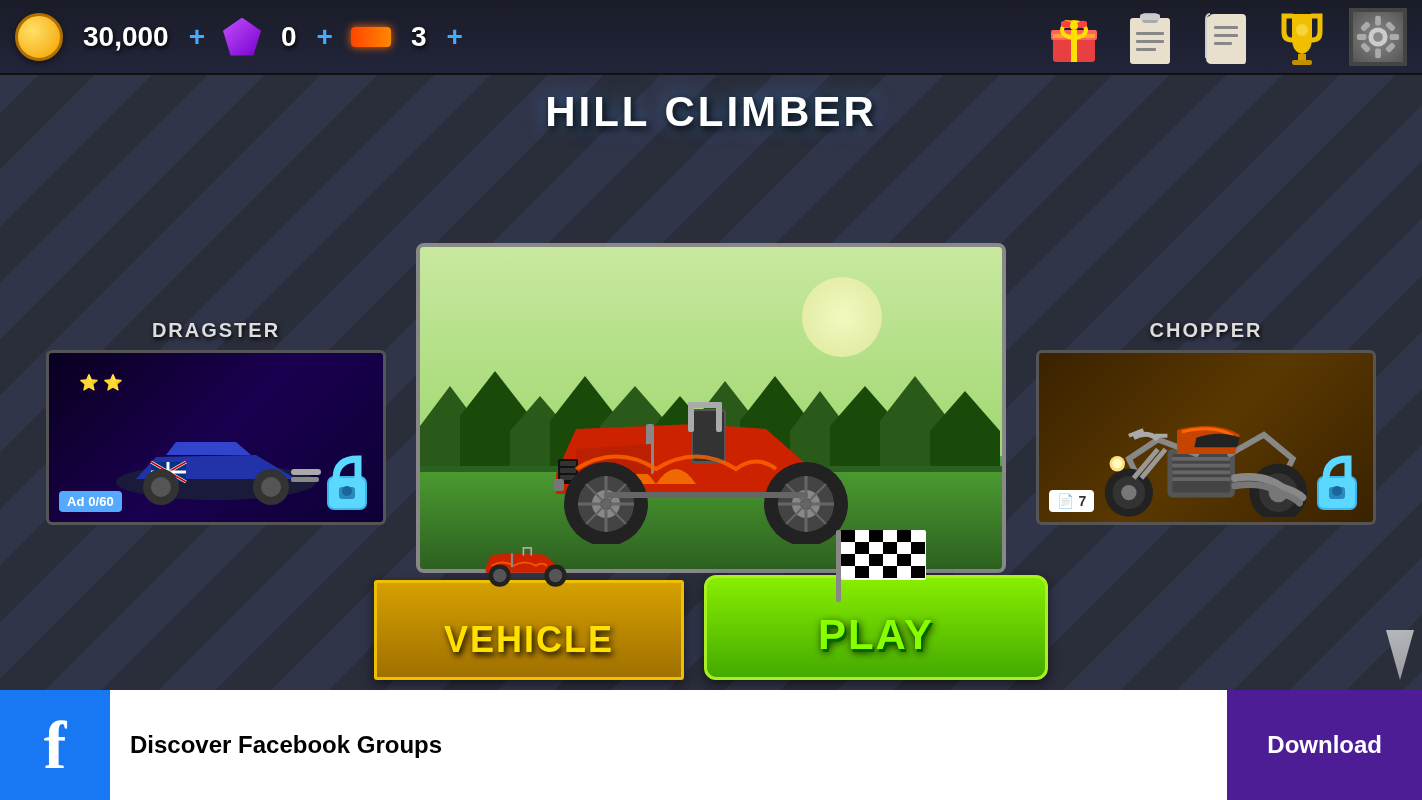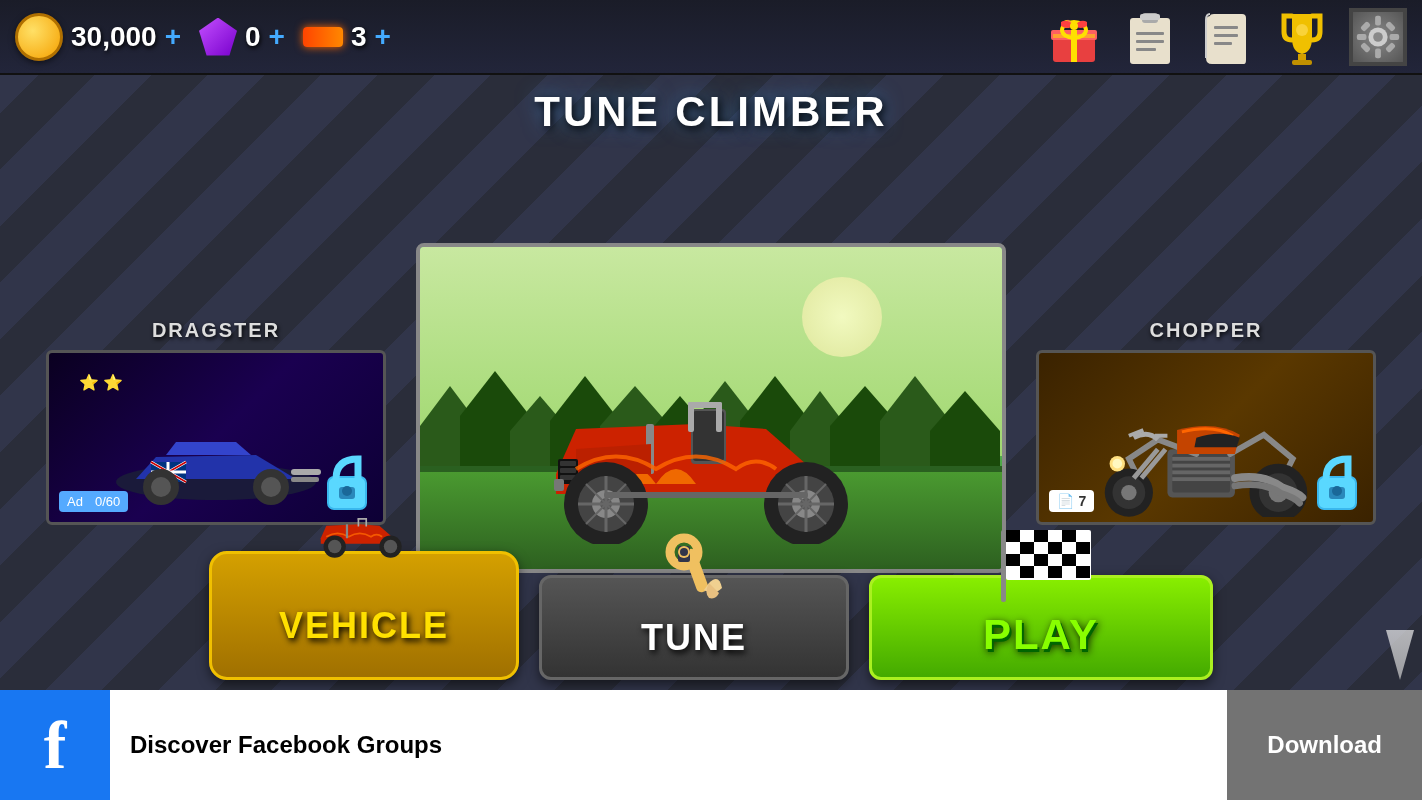--- a/index.html
+++ b/index.html
@@ -34,21 +34,21 @@
       display: flex;
       align-items: center;
       padding: 0 15px;
       border-bottom: 2px solid #111;
       z-index: 10;
     }
 
     .currency-group {
       display: flex;
       align-items: center;
-      gap: 8px;
+      gap: 20px;
     }
 
     .coin-icon {
       width: 48px; height: 48px;
       background: radial-gradient(circle at 35% 35%, #ffe066, #f5a000);
       border-radius: 50%;
       border: 3px solid #b07000;
       box-shadow: 0 2px 6px #0008;
     }
 
@@ -158,26 +158,26 @@
       bottom: 8px; right: 8px;
       width: 55px; height: 65px;
     }
 
     .ad-badge {
       position: absolute;
       bottom: 10px; left: 10px;
       background: #5af;
       color: #fff;
       font-size: 13px;
-      font-weight: 400;
+      font-weight: 700;
       padding: 3px 8px;
       border-radius: 4px;
       display: flex;
       align-items: center;
-      gap: 12px;
+      gap: 4px;
     }
 
     .doc-badge {
       position: absolute;
       bottom: 10px; left: 10px;
       background: #fff;
       color: #333;
       font-size: 14px;
       font-weight: 900;
       padding: 3px 8px;
@@ -275,23 +275,23 @@
       font-size: 36px;
       font-weight: 900;
       letter-spacing: 2px;
       text-shadow: 2px 3px 6px #000;
       margin-top: 20px;
     }
 
     .btn-vehicle {
       position: relative;
       width: 310px;
-      height: 129px;
+      height: 100px;
       background: linear-gradient(180deg, #d4a000 0%, #a07000 100%);
-      border-radius: 18px;
+      border-radius: 3px;
       border: 3px solid #f0c000;
       display: flex;
       align-items: center;
       justify-content: center;
       cursor: pointer;
       box-shadow: 0 4px 12px #0008;
     }
 
     .vehicle-mini {
       position: absolute;
@@ -390,21 +390,21 @@
       font-weight: 900;
     }
 
     .ad-subtitle {
       color: #555;
       font-size: 17px;
       margin-top: 4px;
     }
 
     .ad-download-btn {
-      background: #737373;
+      background: #4c1d95;
       color: #fff;
       font-size: 24px;
       font-weight: 700;
       padding: 18px 40px;
       border: none;
       cursor: pointer;
       height: 100%;
       display: flex;
       align-items: center;
       justify-content: center;
@@ -540,21 +540,21 @@
         <rect x="10" y="10" width="6" height="10" rx="2" fill="#aaa" transform="rotate(45 13 15)"></rect>
         <rect x="36" y="10" width="6" height="10" rx="2" fill="#aaa" transform="rotate(-45 39 15)"></rect>
         <rect x="10" y="32" width="6" height="10" rx="2" fill="#aaa" transform="rotate(-45 13 37)"></rect>
         <rect x="36" y="32" width="6" height="10" rx="2" fill="#aaa" transform="rotate(45 39 37)"></rect>
       </svg>
     </div>
   </div>
 </div>
 
 <div style="position:absolute; top:88px; left:0; right:0; text-align:center; z-index:5;">
-  <span class="vehicle-title">TUNE CLIMBER</span>
+  <span class="vehicle-title">HILL CLIMBER</span>
 </div>
 
 <div class="showcase-area" style="position:absolute; top:145px; left:0; right:0; bottom:130px; display:flex; align-items:center; justify-content:center; gap:30px; padding:0 25px;">
 
   <div class="side-vehicle" style="width:340px;">
     <span class="side-vehicle-label">DRAGSTER</span>
     <div class="side-vehicle-img dragster-bg" style="width:340px; height:175px;">
 
       <div class="dragster-stars" style="font-size:16px;">⭐ ⭐</div>
 
@@ -744,39 +744,20 @@
         <rect x="192" y="28" width="34" height="6" rx="2" fill="#aaa"></rect>
         <circle cx="110" cy="130" r="40" fill="#222"></circle>
         <circle cx="110" cy="130" r="24" fill="#555"></circle>
         <circle cx="310" cy="130" r="40" fill="#222"></circle>
         <circle cx="310" cy="130" r="24" fill="#555"></circle>
       </svg>
     </div>
     <span class="btn-label">VEHICLE</span>
   </div>
 
-  <div class="btn-tune">
-
-    <div class="wrench-icon">
-      <svg width="80" height="80" viewBox="0 0 80 80">
-
-        <rect x="36" y="20" width="12" height="45" rx="5" fill="#f0c060" transform="rotate(-20 42 42)"></rect>
-
-        <circle cx="30" cy="24" r="14" fill="none" stroke="#f0c060" stroke-width="9"></circle>
-        <rect x="24" y="18" width="12" height="16" rx="2" fill="#31354a"></rect>
-
-        <circle cx="30" cy="24" r="6" fill="#f0c060"></circle>
-        <circle cx="30" cy="24" r="4" fill="#31354a"></circle>
-
-        <path d="M55 55 Q65 45 68 60 Q60 68 50 62Z" fill="#f0d090"></path>
-        <path d="M55 55 Q50 65 55 70 Q62 72 65 65Z" fill="#e8c080"></path>
-      </svg>
-    </div>
-    <span class="btn-label">TUNE</span>
-  </div>
 
   <div class="btn-play">
 
     <div class="checkerboard">
       <svg width="100" height="75" viewBox="0 0 100 75">
 
         <rect x="5" y="2" width="5" height="72" rx="2" fill="#888"></rect>
 
         <rect x="10" y="2" width="85" height="50" rx="2" fill="#fff"></rect>
 

